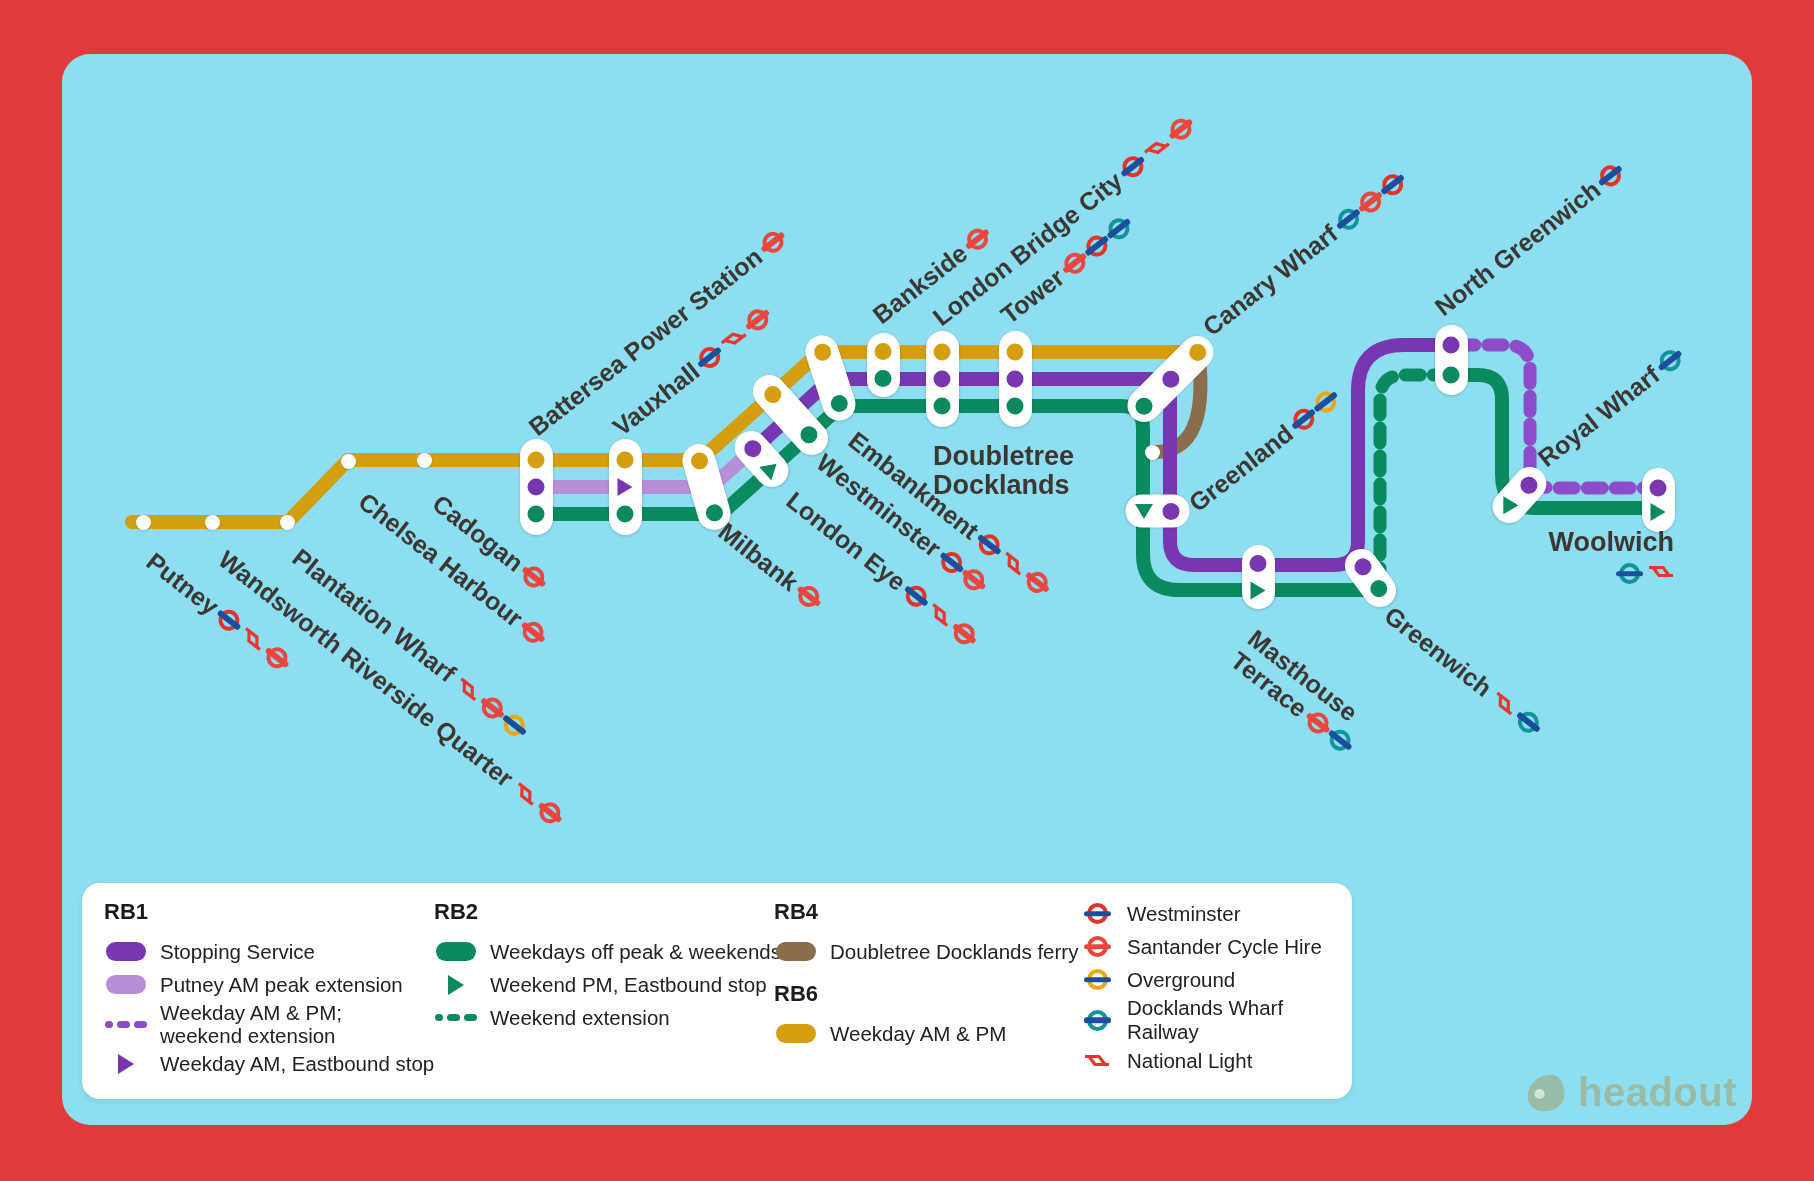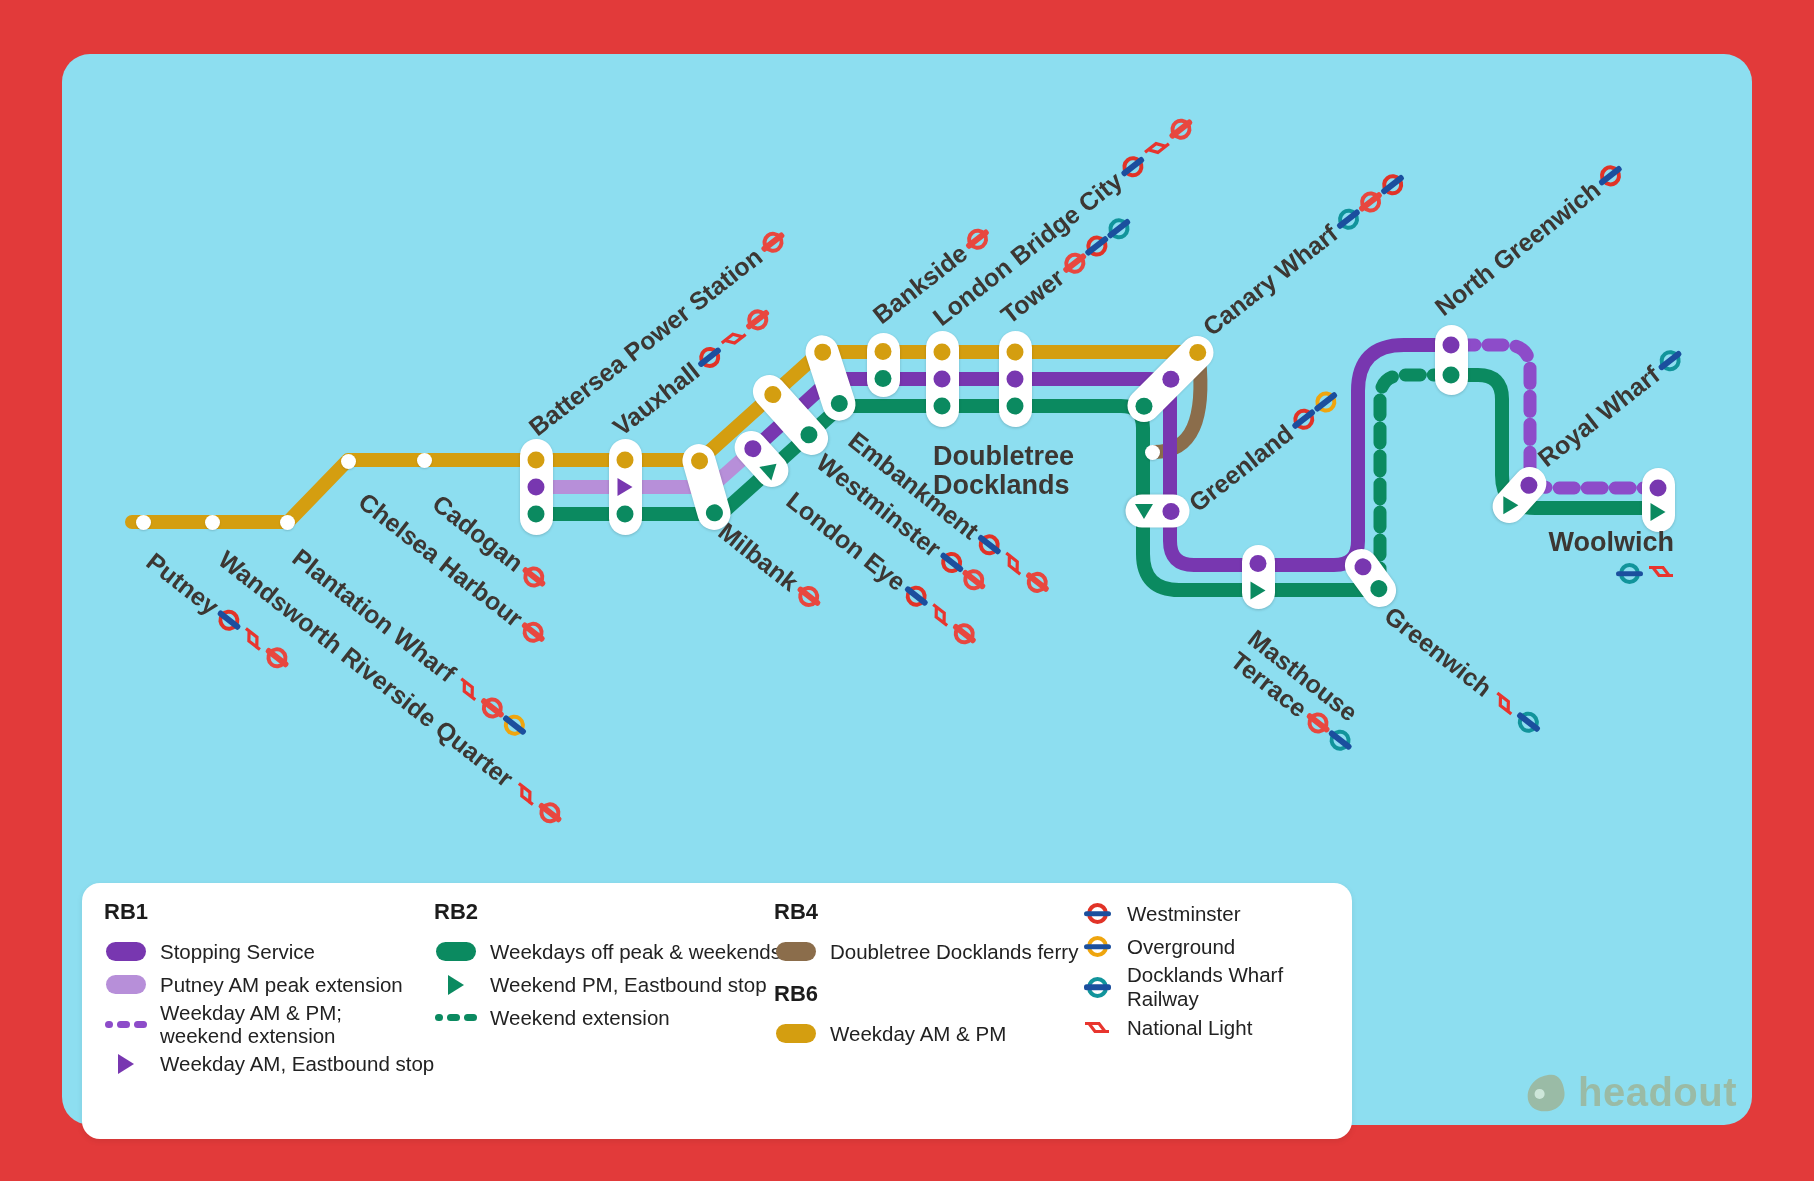--- a/index.html
+++ b/index.html
@@ -32,21 +32,21 @@
   .blk .icons{display:flex;gap:8px;justify-content:flex-end;margin-top:6px;}
 
   
   .rnd{position:relative;display:inline-block;width:21px;height:21px;border-radius:50%;
        border:4.5px solid var(--ring);box-sizing:border-box;flex:0 0 auto;}
   .rnd::after{content:'';position:absolute;left:-7px;right:-7px;top:50%;transform:translateY(-50%);
        height:5.5px;border-radius:2.5px;background:var(--bar);}
   .nr{display:inline-block;flex:0 0 auto;}
 
   
-  .legend{position:absolute;left:82px;top:883px;width:1270px;height:256px;background:var(--white);
+  .legend{position:absolute;left:82px;top:883px;width:1270px;height:216px;background:var(--white);
           border-radius:18px;box-shadow:0 2px 6px rgba(0,0,0,.08);}
   .lg-col{position:absolute;}
   .lg-head{font-size:22px;font-weight:700;color:#1c1c1c;margin-bottom:10px;}
   .lg-item{display:flex;align-items:center;gap:12px;min-height:33px;font-size:20.5px;color:#222;}
   .lg-sw{width:44px;display:flex;justify-content:center;align-items:center;flex:0 0 auto;}
   .pill{width:40px;height:19px;border-radius:10px;display:block;}
   .ltri{width:0;height:0;border-top:10px solid transparent;border-bottom:10px solid transparent;border-left:16px solid;}
   .ldash{display:flex;gap:4px;align-items:center;}
   .ldash i{display:block;height:7px;border-radius:4px;}
   .lbl2{white-space:pre-line;line-height:23px;}
@@ -440,20 +440,26 @@
       </div>
       <div class="lg-col" style="left: 997px; top: 14px;">
         <div class="lg-item">
           <span class="lg-sw" style="width: 36px;">
             <span class="rnd" style="--ring: #e13327; --bar: #1b4f9e;"></span>
           </span>
           <span>Westminster</span>
         </div>
         <div class="lg-item">
           <span class="lg-sw" style="width: 36px;">
+            <span class="rnd" style="--ring: #e8473f; --bar: #e8473f;"></span>
+          </span>
+          <span>Santander Cycle Hire</span>
+        </div>
+        <div class="lg-item">
+          <span class="lg-sw" style="width: 36px;">
             <span class="rnd" style="--ring: #efa50e; --bar: #1b4f9e;"></span>
           </span>
           <span>Overground</span>
         </div>
         <div class="lg-item">
           <span class="lg-sw" style="width: 36px;">
             <span class="rnd" style="--ring: #11949b; --bar: #1b4f9e;"></span>
           </span>
           <span>Docklands Wharf Railway</span>
         </div>

